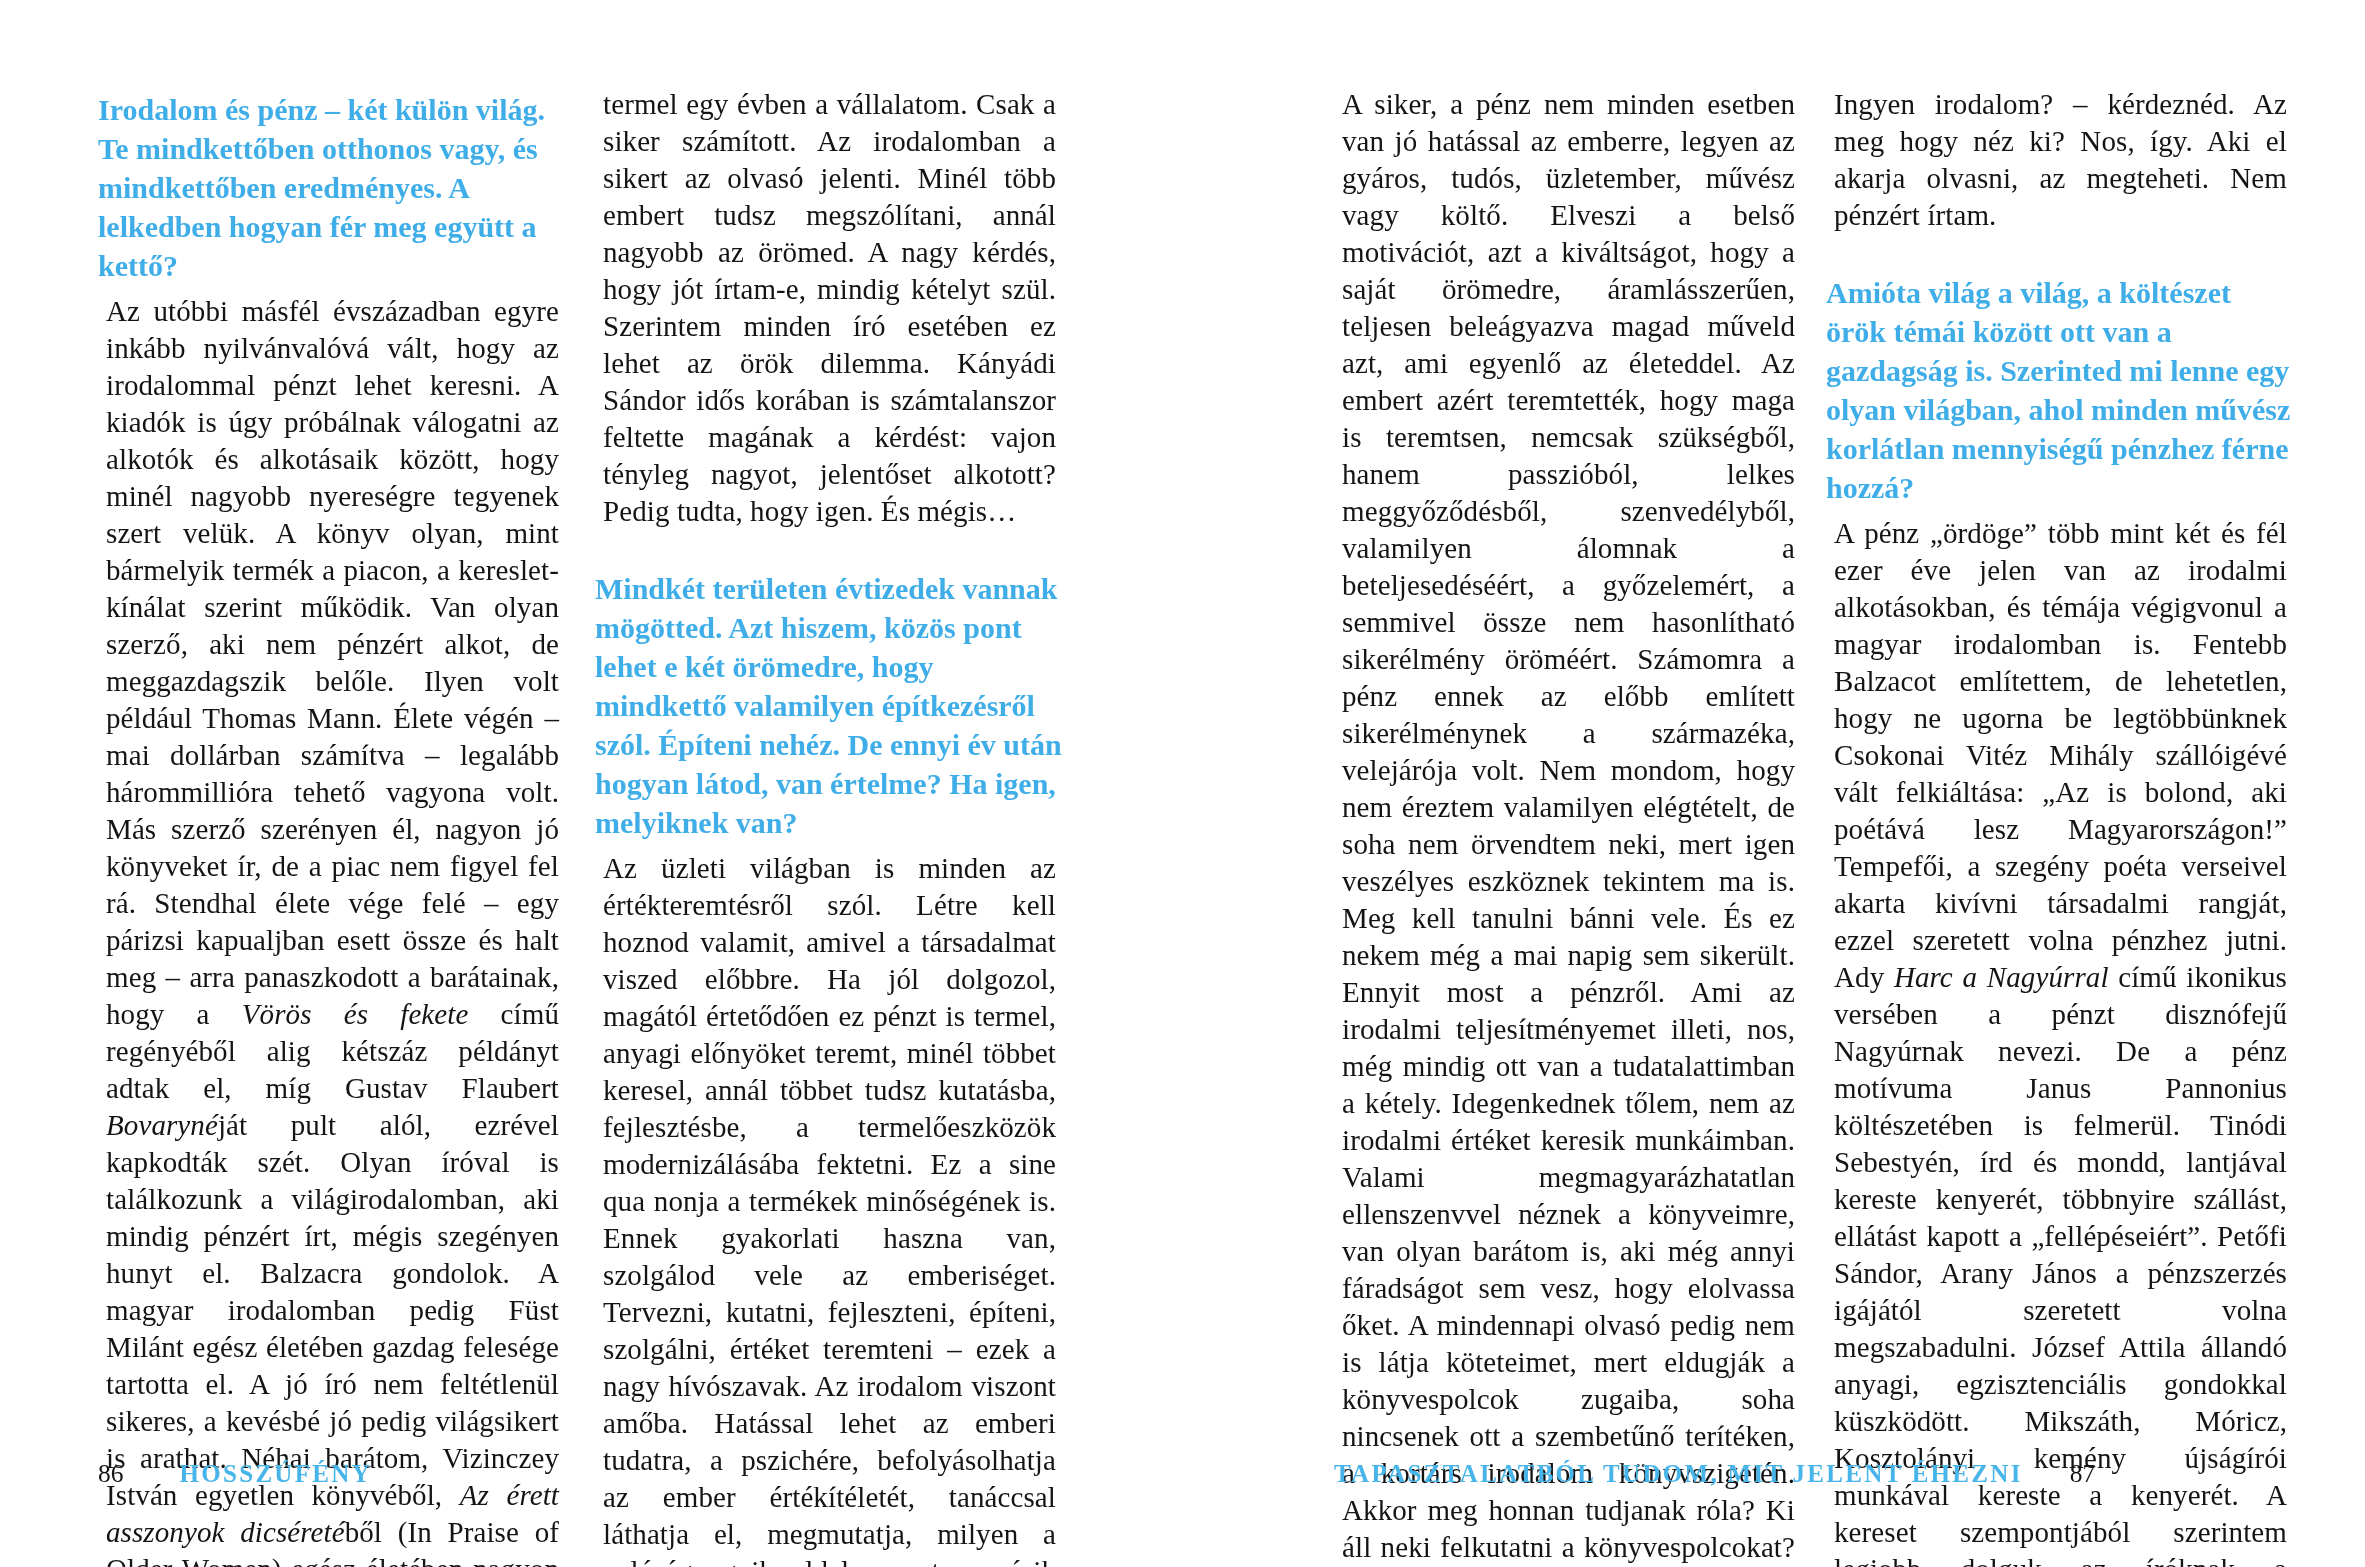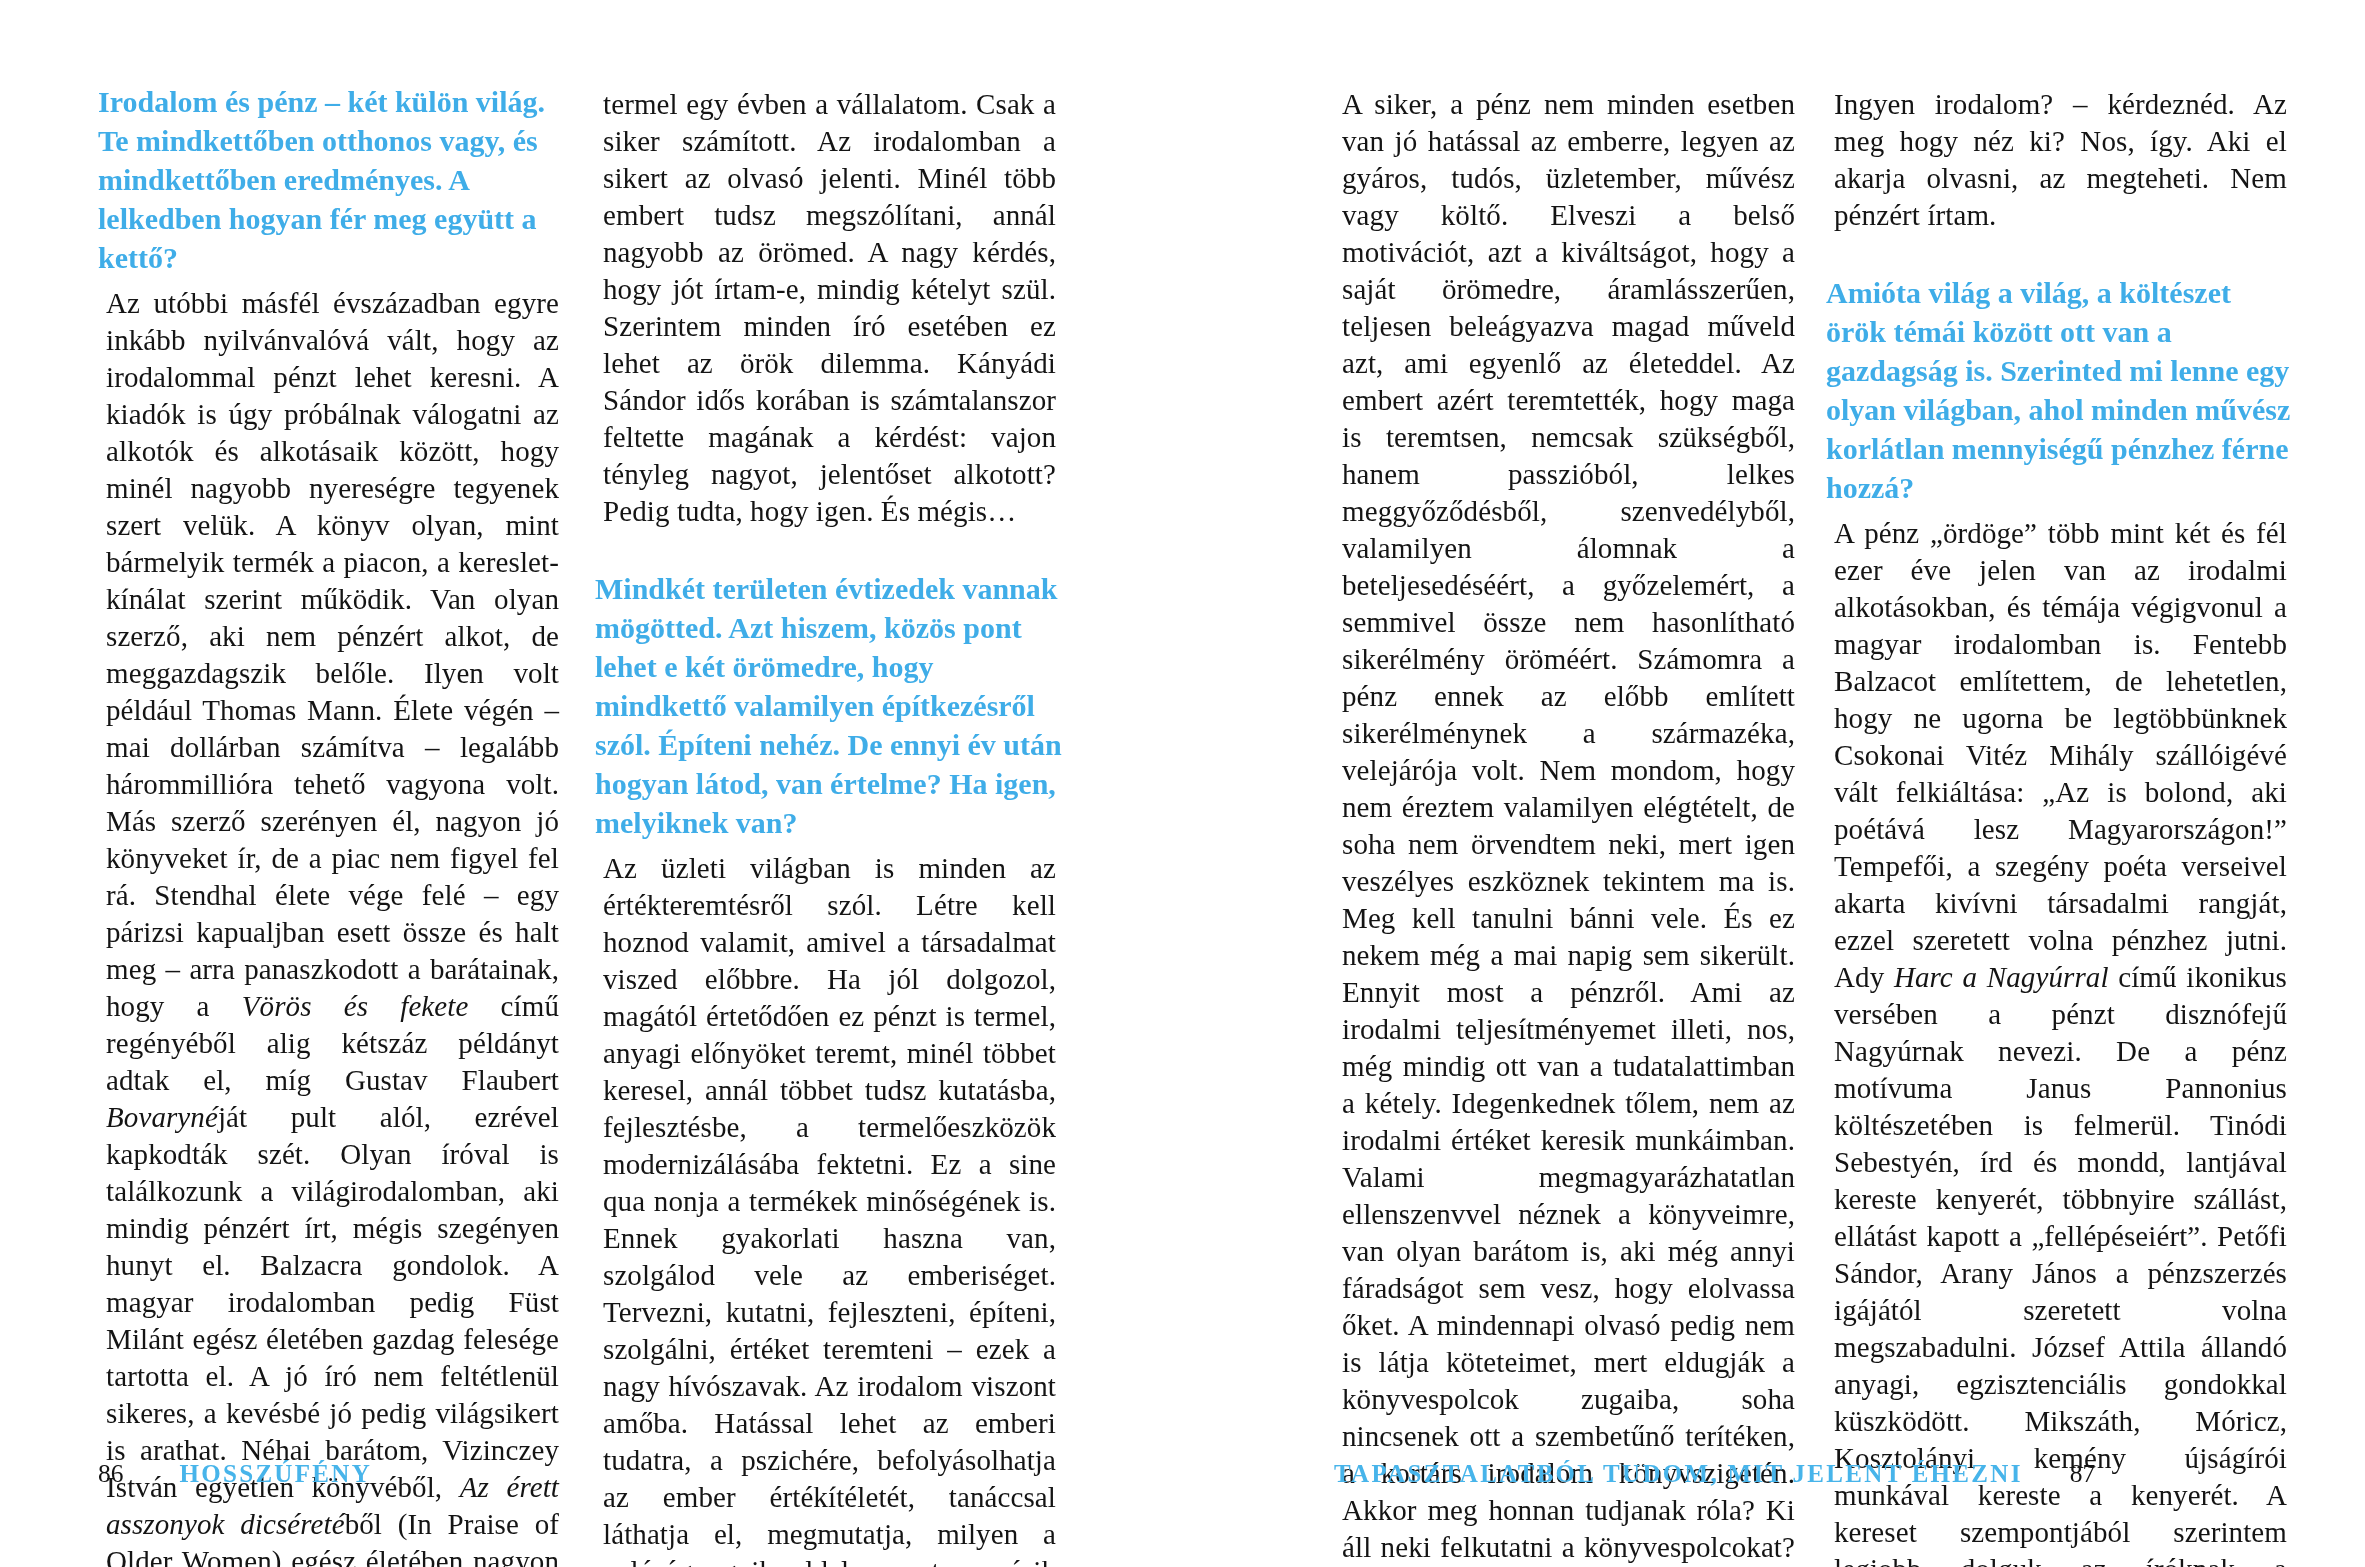--- a/index.html
+++ b/index.html
@@ -34,21 +34,21 @@
 
   .question {
     color: #3fade8;
     font-weight: bold;
     font-size: 30px;
     line-height: 39px;
     text-align: left;
     margin: 39px 0 7.5px 0;
     letter-spacing: 0;
   }
-  .column .question:first-child { margin-top: 4px; }
+  .column .question:first-child { margin-top: 12px; }
   .answer { margin: 8px; }
 
   .footer {
     position: absolute;
     top: 1459px;
     display: flex;
     align-items: baseline;
   }
   .footer-left { left: 98px; gap: 56px; }
   .footer-right { left: 1334px; width: 957px; justify-content: flex-start; gap: 47px; }

